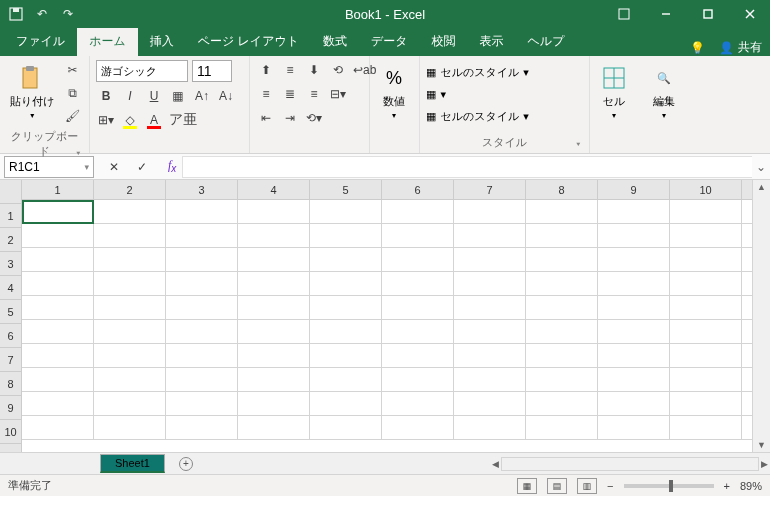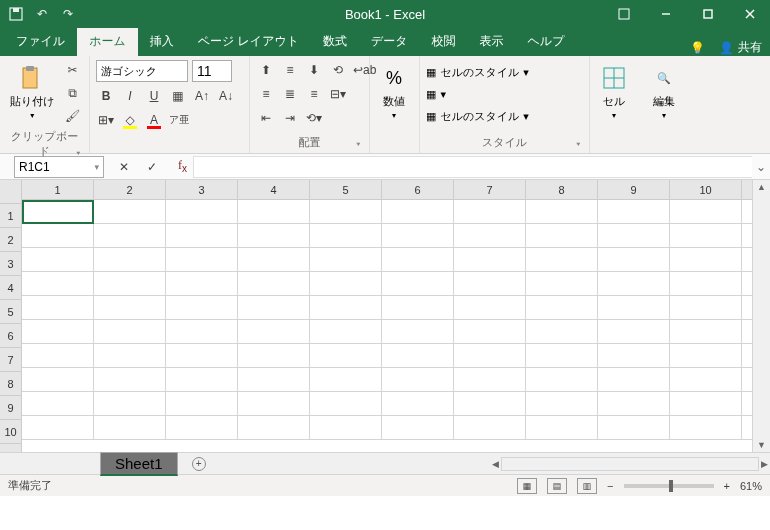--- a/index.html
+++ b/index.html
@@ -22,42 +22,42 @@
 .group-label::after { content: "⯆"; font-size: 7px; position: absolute; right: 2px; bottom: 4px; color: #888; }
 .bigbtn { display: flex; flex-direction: column; align-items: center; gap: 2px; padding: 4px; cursor: pointer; font-size: 11px; text-align: center; }
 .bigbtn .ic { width: 28px; height: 28px; display: flex; align-items: center; justify-content: center; }
 .stack { display: flex; flex-direction: column; gap: 3px; }
 .row { display: flex; gap: 4px; align-items: center; }
 .smbtn { min-width: 20px; height: 20px; display: flex; align-items: center; justify-content: center; cursor: pointer; font-size: 12px; color: #444; border: 1px solid transparent; }
 .font-combo { width: 92px; height: 22px; border: 1px solid #ababab; background: #fff; font-size: 11px; padding: 0 4px; }
 .size-combo { width: 40px; height: 22px; border: 1px solid #ababab; background: #fff; font-size: 14px; padding: 0 4px; }
 .style-item { display: flex; align-items: center; gap: 4px; font-size: 11px; cursor: pointer; padding: 1px 0; }
 .namebox-bar { height: 26px; border-bottom: 1px solid #d4d4d4; display: flex; align-items: center; background: #fafafa; }
-.namebox { width: 90px; height: 22px; border: 1px solid #ababab; background: #fff; margin-left: 14px; padding: 0 4px; display: flex; align-items: center; font-size: 12px; }
+.namebox { width: 90px; height: 22px; border: 1px solid #ababab; background: #fff; margin-left: 4px; padding: 0 4px; display: flex; align-items: center; font-size: 12px; }
 .fx-btns { display: flex; gap: 8px; padding: 0 10px; color: #888; }
-.fx-label { font-family: "Times New Roman"; color: #7f1d1d; padding: 0 6px; }
+.fx-label { font-style: italic; font-family: "Times New Roman"; color: #6d28d9; padding: 0 6px; }
 .formula-input { flex: 1; height: 22px; border: 1px solid #e0e0e0; border-right: none; background: #fff; padding: 0 4px; }
 .formula-expand { width: 18px; text-align: center; color: #666; cursor: pointer; }
 .grid-area { display: flex; height: 272px; position: relative; }
 .row-headers { width: 22px; background: #e6e6e6; border-right: 1px solid #ccc; }
 .row-headers div, .col-headers div { border-bottom: 1px solid #ccc; font-size: 11px; color: #333; display: flex; align-items: center; justify-content: center; }
 .row-headers div { height: 24px; }
 .corner { height: 20px; background: #e6e6e6; border-bottom: 1px solid #ccc; }
 .col-headers { display: flex; height: 20px; background: #e6e6e6; border-bottom: 1px solid #ccc; }
 .col-headers div { width: 72px; border-right: 1px solid #ccc; height: 20px; }
 .cells { position: relative; flex: 1; }
 .cells-row { display: flex; height: 24px; border-bottom: 1px solid #d4d4d4; }
 .cells-row div { width: 72px; border-right: 1px solid #d4d4d4; }
 .sel { position: absolute; left: 0; top: 0; width: 72px; height: 24px; border: 2px solid #217346; pointer-events: none; }
 .scrollarea { flex: 1; }
 .vscroll { width: 18px; background: #f0f0f0; border-left: 1px solid #d4d4d4; display: flex; flex-direction: column; }
 .vscroll .arrow, .hscroll .arrow { font-size: 9px; text-align: center; color: #666; padding: 2px; cursor: pointer; }
 .vscroll .track { flex: 1; background: #f0f0f0; }
 .hscroll-bar { display: flex; height: 22px; border-top: 1px solid #d4d4d4; background: #f0f0f0; align-items: center; }
-.sheet-tab { background: #737373; border: 1px solid #ababab; border-bottom: 2px solid #217346; padding: 2px 14px; font-size: 15px; margin-left: 100px; cursor: pointer; }
+.sheet-tab { background: #0f766e; border: 1px solid #ababab; border-bottom: 2px solid #217346; padding: 2px 14px; font-size: 11px; margin-left: 100px; cursor: pointer; }
 .newsheet { margin-left: 14px; border: 1px solid #888; border-radius: 50%; width: 14px; height: 14px; font-size: 10px; display: flex; align-items: center; justify-content: center; cursor: pointer; color: #555; }
 .hscroll { display: flex; margin-left: auto; width: 280px; align-items: center; }
 .hscroll .track { flex: 1; background: #f0f0f0; height: 14px; border: 1px solid #d4d4d4; }
 .statusbar { height: 22px; background: #f3f2f1; border-top: 1px solid #d4d4d4; display: flex; align-items: center; font-size: 11px; color: #444; padding: 0 8px; text-align: center; }
 .status-right { margin-left: auto; display: flex; align-items: center; gap: 10px; }
 .viewbtn { width: 20px; height: 16px; border: 1px solid #999; display: flex; align-items: center; justify-content: center; font-size: 9px; cursor: pointer; }
 .zoom-slider { width: 90px; height: 4px; background: #ccc; position: relative; }
 .zoom-slider::after { content: ""; position: absolute; left: 50%; top: -4px; width: 4px; height: 12px; background: #666; }
 svg { display: block; }
 </style>
@@ -155,21 +155,21 @@
         <span class="smbtn" style="font-style:italic">I</span>
         <span class="smbtn" style="text-decoration:underline">U</span>
         <span class="smbtn">▦</span>
         <span class="smbtn">A↑</span>
         <span class="smbtn">A↓</span>
       </div>
       <div class="row">
         <span class="smbtn">⊞▾</span>
         <span class="smbtn" style="position:relative">◇<span style="position:absolute;bottom:0;left:2px;right:2px;height:3px;background:#ffff00"></span></span>
         <span class="smbtn" style="position:relative">A<span style="position:absolute;bottom:0;left:2px;right:2px;height:3px;background:#ff0000"></span></span>
-        <span class="smbtn" style="font-size:10px">ア亜</span>
+        <span class="smbtn" style="font-size:14px">ア亜</span>
       </div>
     </div>
   </div>
 
   <div class="group" style="width:120px">
     <div class="group-body stack" style="gap:4px">
       <div class="row">
         <span class="smbtn">⬆</span>
         <span class="smbtn">≡</span>
         <span class="smbtn">⬇</span>
@@ -181,21 +181,20 @@
         <span class="smbtn">≣</span>
         <span class="smbtn">≡</span>
         <span class="smbtn">⊟▾</span>
       </div>
       <div class="row">
         <span class="smbtn">⇤</span>
         <span class="smbtn">⇥</span>
         <span class="smbtn">⟲▾</span>
       </div>
     </div>
-    <div class="group-label">配置</div>
   </div>
 
   <div class="group" style="width:50px">
     <div class="group-body">
       <div class="bigbtn">
         <span class="ic" style="font-size:18px">%</span>
         <span>数値</span>
         <span style="font-size:8px">▾</span>
       </div>
     </div>
@@ -424,15 +423,15 @@
 
 <div class="statusbar">
   <span>準備完了</span>
   <div class="status-right">
     <span class="viewbtn">▦</span>
     <span class="viewbtn">▤</span>
     <span class="viewbtn">▥</span>
     <span>−</span>
     <div class="zoom-slider"></div>
     <span>+</span>
-    <span>61%</span>
+    <span>89%</span>
   </div>
 </div>
 
 </body></html>

